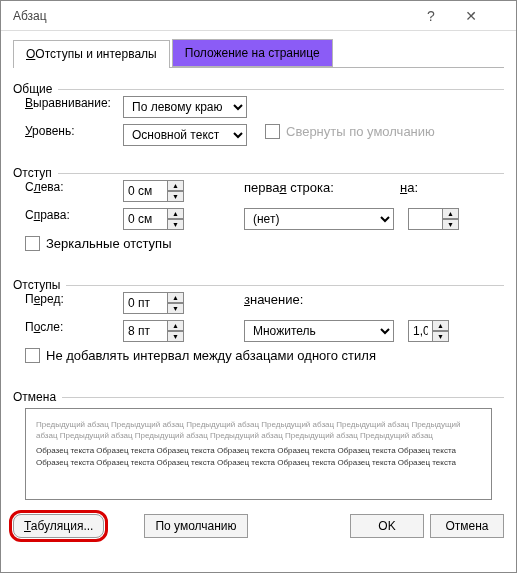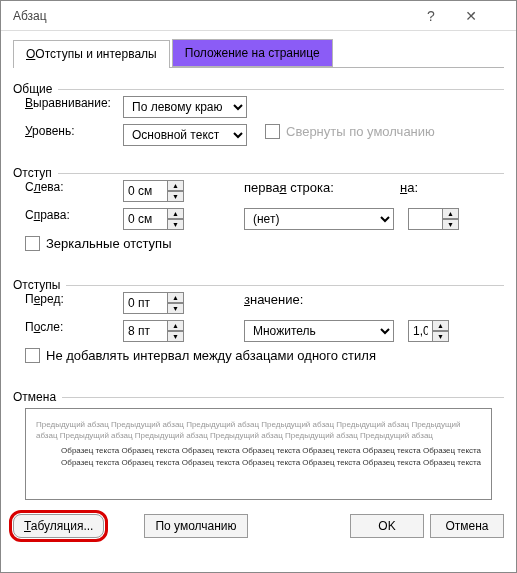--- a/index.html
+++ b/index.html
@@ -16,21 +16,21 @@
 .u { text-decoration: underline; }
 select, input[type=text] { font-size: 12px; height: 22px; border: 1px solid #888; background: #fff; padding: 0 4px; }
 select.wide { width: 124px; }
 select.mid { width: 150px; }
 .spinwrap { display: inline-flex; align-items: stretch; height: 22px; }
 .spinwrap input { width: 44px; border-right: none; }
 .spinbtns { width: 17px; display: flex; flex-direction: column; }
 .spinbtns button { flex:1; font-size: 7px; border: 1px solid #888; background: #eee; line-height: 1; padding: 0; }
 .chk { width: 15px; height: 15px; border: 1px solid #888; display: inline-block; vertical-align: middle; margin-right: 6px; }
 .preview { border: 1px solid #888; margin: 4px 12px 0 12px; padding: 10px; font-size: 8px; color: #999; line-height: 1.4; height: 92px; overflow: hidden; }
-.preview .dark { color: #333; margin-top: 4px; text-align: right; }
+.preview .dark { color: #333; margin-top: 4px; }
 .buttons { display: flex; padding: 10px 12px; gap: 6px; }
 .btn { font-size: 12px; padding: 4px 10px; border: 1px solid #999; background: #f4f4f4; min-width: 90px; }
 .highlight { outline: 3px solid #d80000; outline-offset: 1px; border-radius: 8px; }
 .lbl2 { font-size: 13px; }
 .disabled { color: #aaa; }
 .grp-header { display: flex; align-items: center; margin-top: 14px; }
 .grp-header span { font-size: 12px; padding-right: 6px; }
 .grp-header .line { flex:1; border-bottom: 1px solid #ccc; }
 </style>
 </head>

